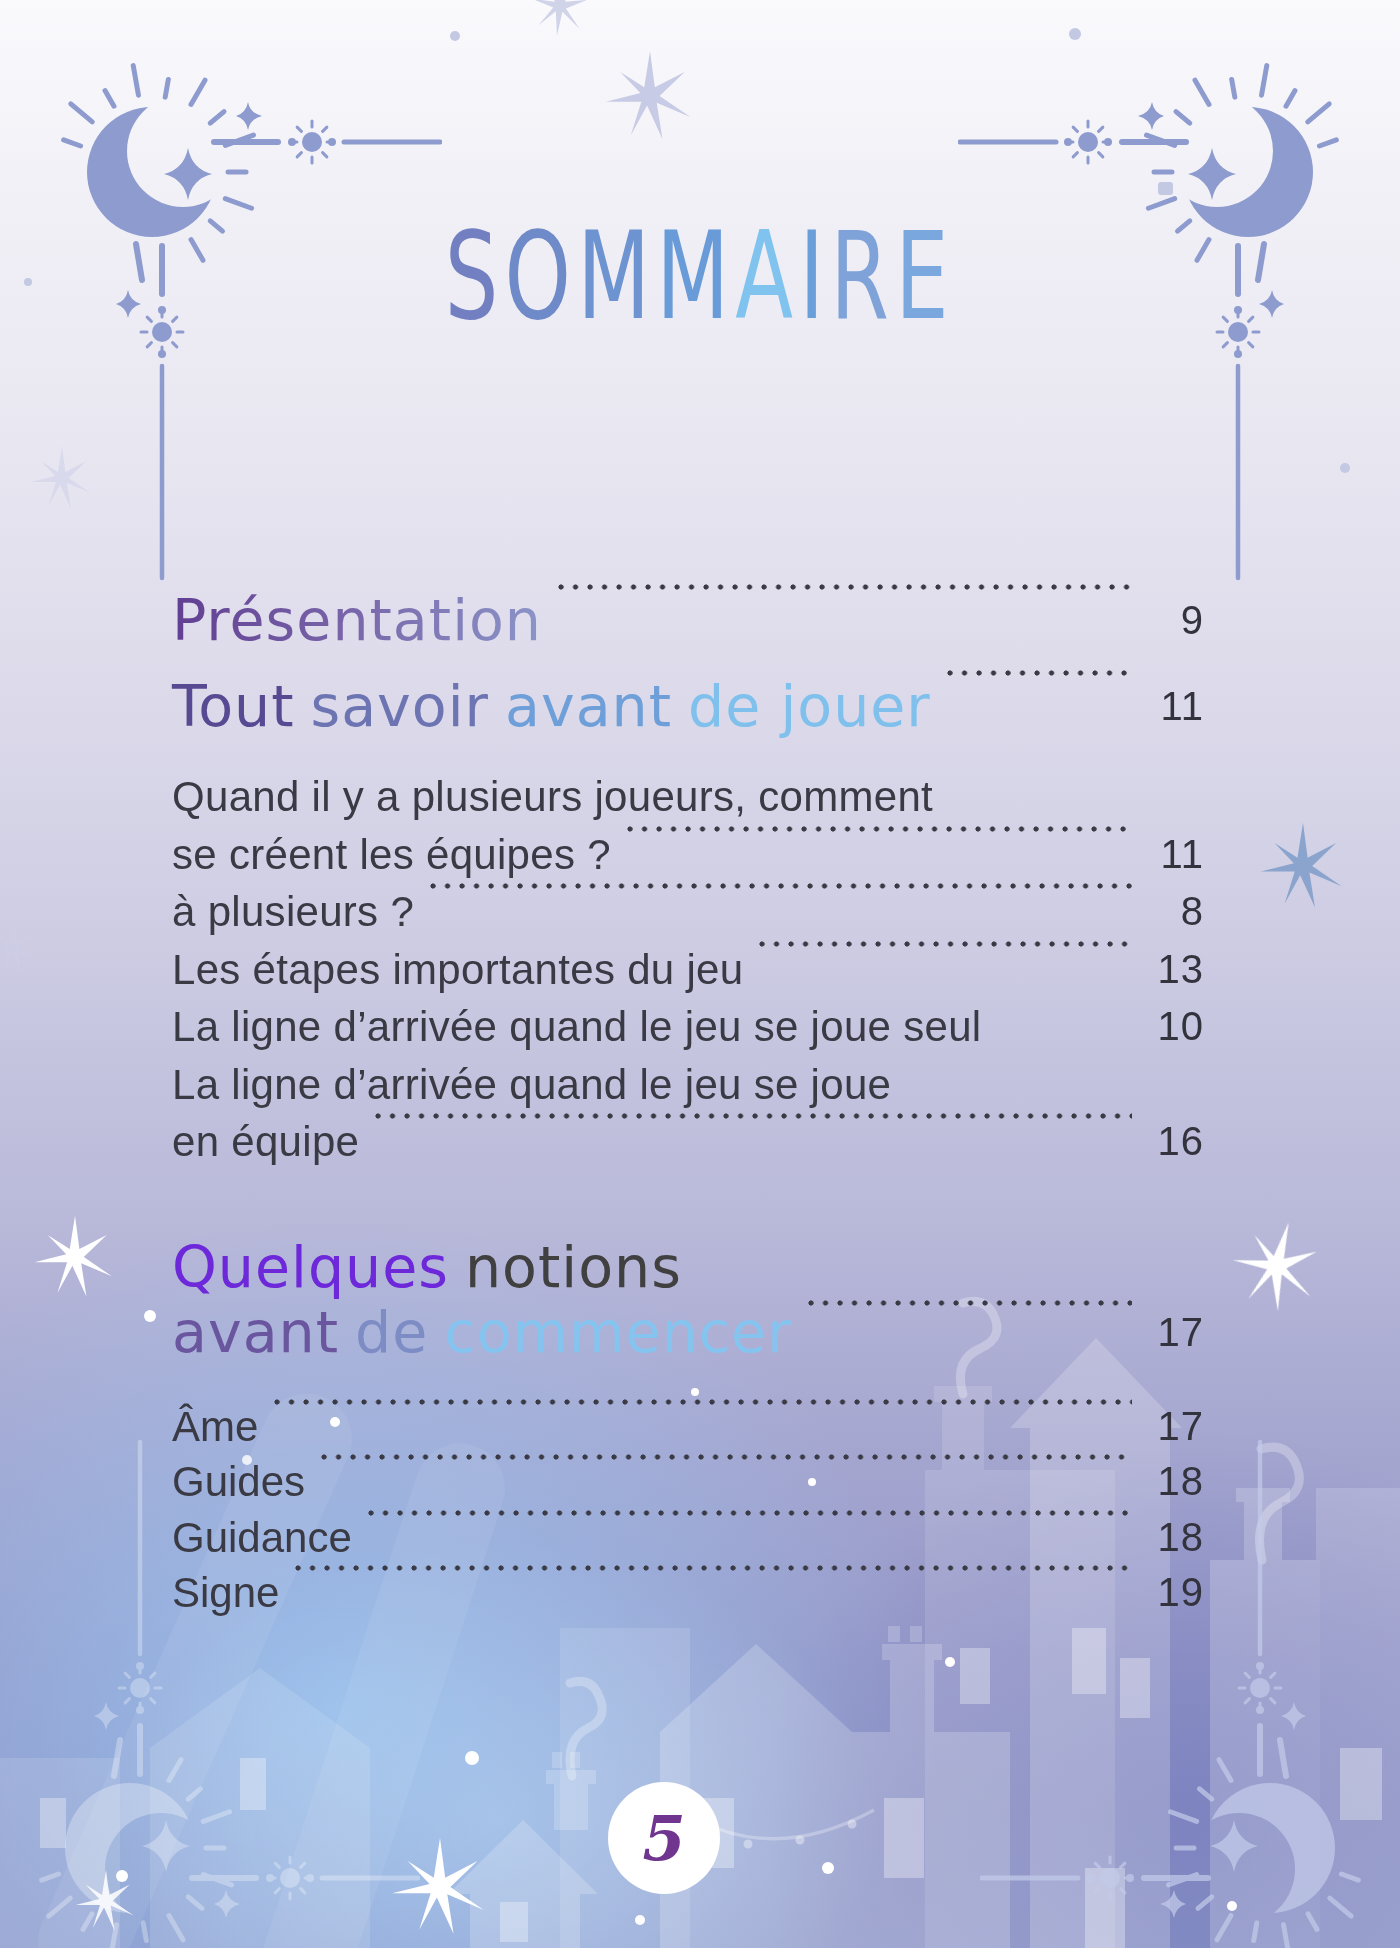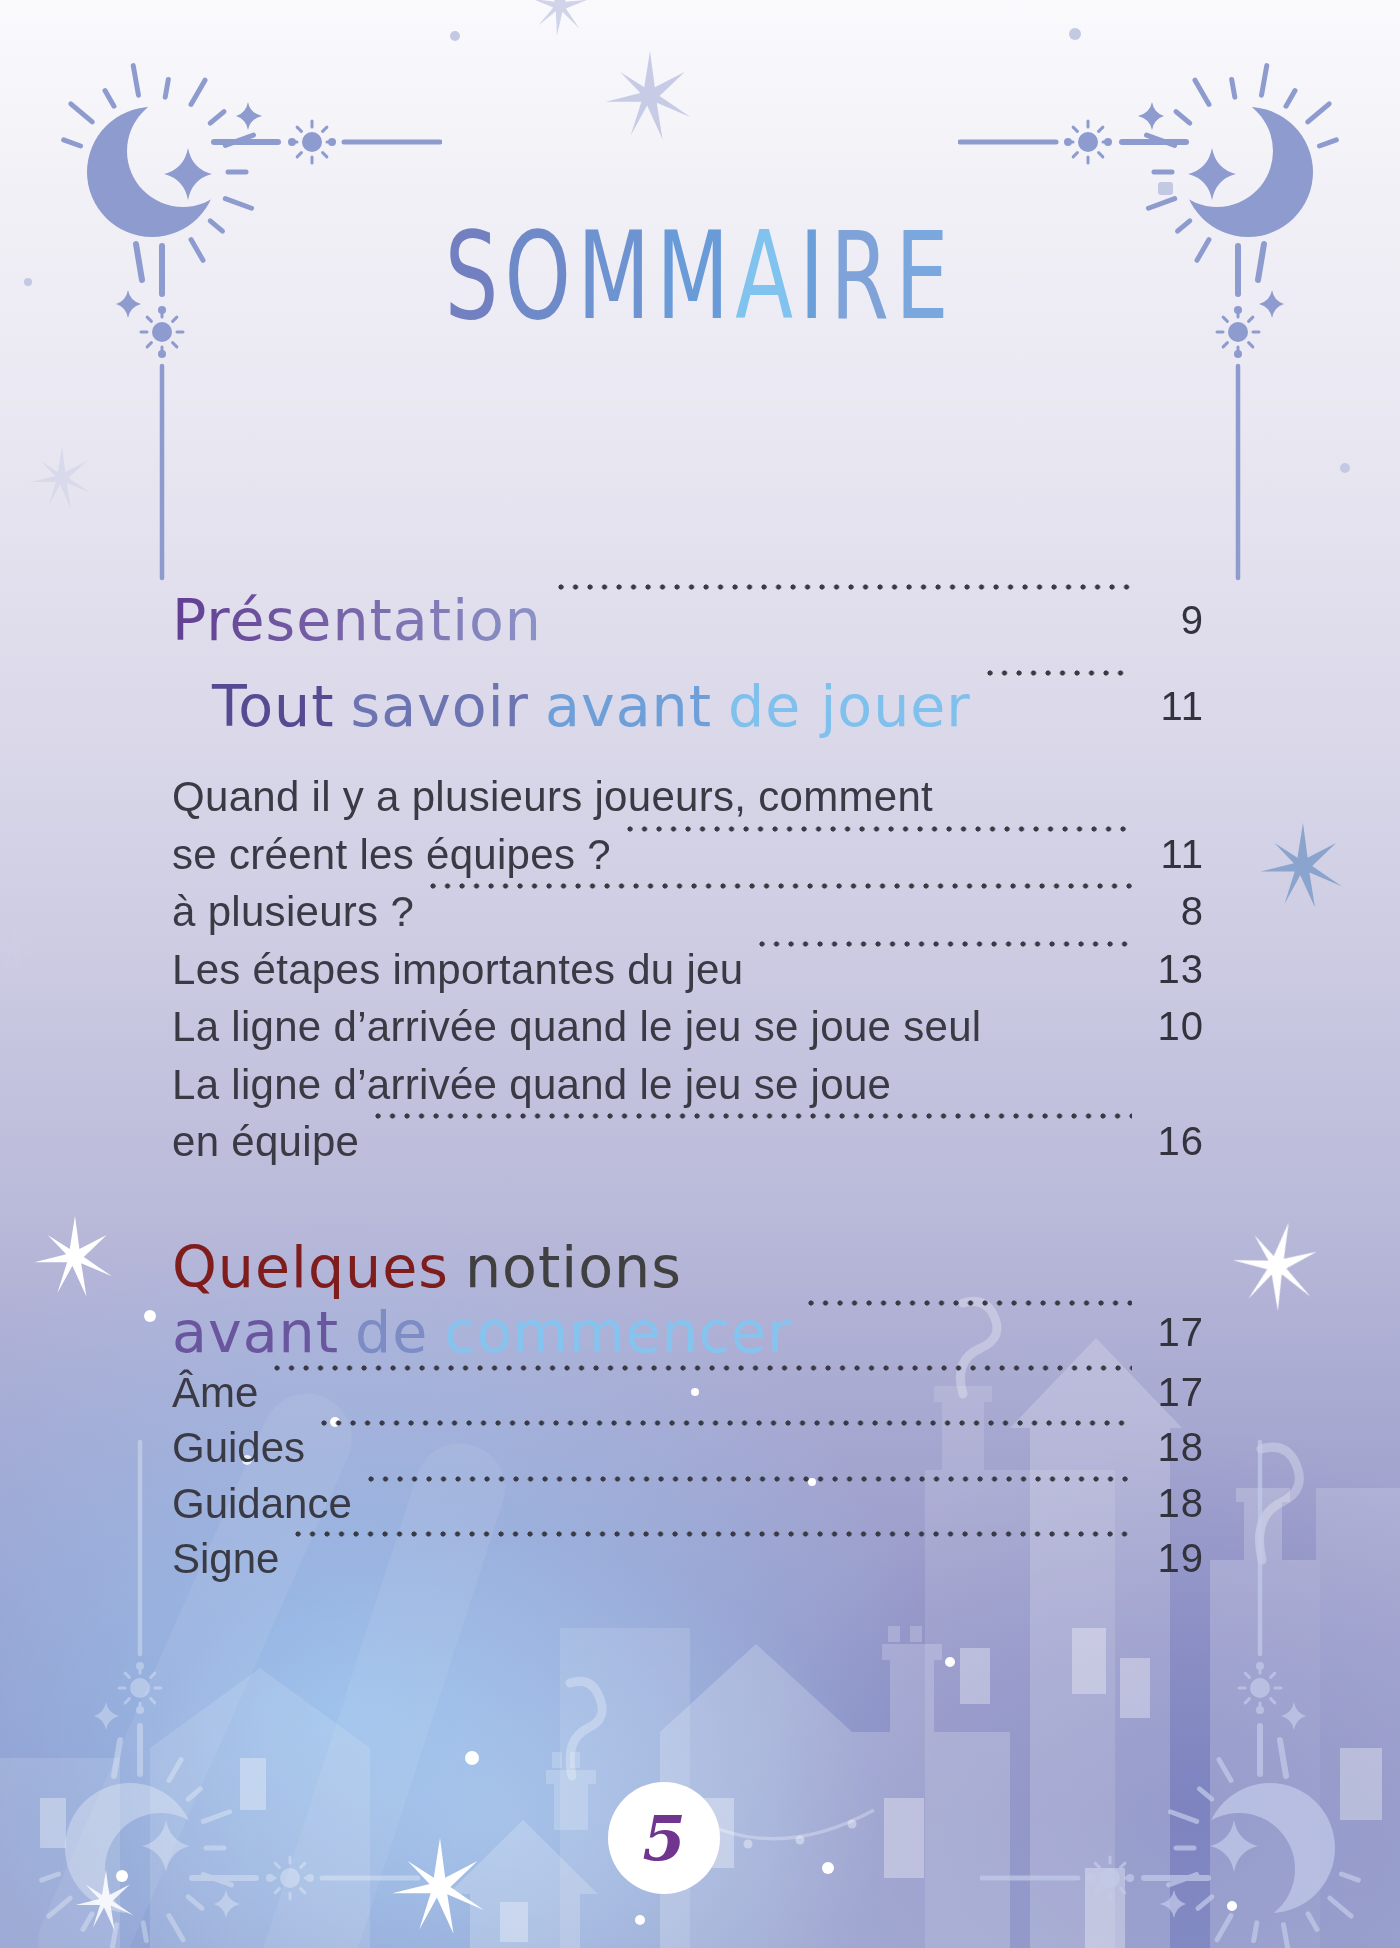--- a/index.html
+++ b/index.html
@@ -44,31 +44,31 @@
   .toc{position:absolute;left:172px;right:196px;top:584px;color:#3a3a45;}
   .row{display:flex;}
   .pagenum{flex:0 0 64px;text-align:right;font-size:40px;color:#33333e;
     font-family:"Liberation Sans",sans-serif;letter-spacing:1px;}
   .leader{flex:1 1 auto;height:6px;margin:0 8px 12px 16px;
     background-image:radial-gradient(circle at 3px 3px,#3a3a45 2.25px,rgba(0,0,0,0) 2.9px);
     background-size:14.5px 6px;background-repeat:repeat-x;}
   .leader.none{background:none;margin-left:4px;}
   .hfont{font-family:"DejaVu Sans",sans-serif;letter-spacing:1px;}
   .h1row{font-size:57px;line-height:72px;}
-  .h2row{font-size:57px;line-height:72px;margin-top:14px;margin-left:40px;}
+  .h2row{font-size:57px;line-height:72px;margin-top:14px;}
   .grad-text{background:linear-gradient(90deg,#613e92 0%,#7763a8 45%,#8b94c8 100%);
     -webkit-background-clip:text;background-clip:text;color:transparent;}
   .w{margin-right:16px;}
   .c-purple{color:#584a92;} .c-slate{color:#6d74b2;} .c-blue{color:#6f9fd8;} .c-sky{color:#7fc0ec;}
-  .c-purple2{color:#7f1d1d;} .c-notion{color:#404040;} .c-purple3{color:#6a559f;}
+  .c-purple2{color:#6d28d9;} .c-notion{color:#404040;} .c-purple3{color:#6a559f;}
   .c-mid{color:#7d8cc4;} .c-sky2{color:#86c4f0;}
   .entries{margin-top:26px;font-size:42px;line-height:57.5px;letter-spacing:.3px;}
   .entry-line{white-space:nowrap;}
   .h3block{margin-top:64px;font-size:57px;line-height:65px;}
-  .glossary{font-size:42px;line-height:55.5px;}
+  .glossary{margin-top:34px;font-size:42px;line-height:55.5px;}
 
   
   .page-badge{position:absolute;left:608px;top:1782px;width:112px;height:112px;border-radius:50%;
     background:#ffffff;display:flex;align-items:center;justify-content:center;
     font-family:"DejaVu Serif",serif;font-style:italic;font-weight:700;font-size:62px;color:#70368f;}
 </style>
 </head>
 <body>
 
 <div class="glow-blue"></div>

